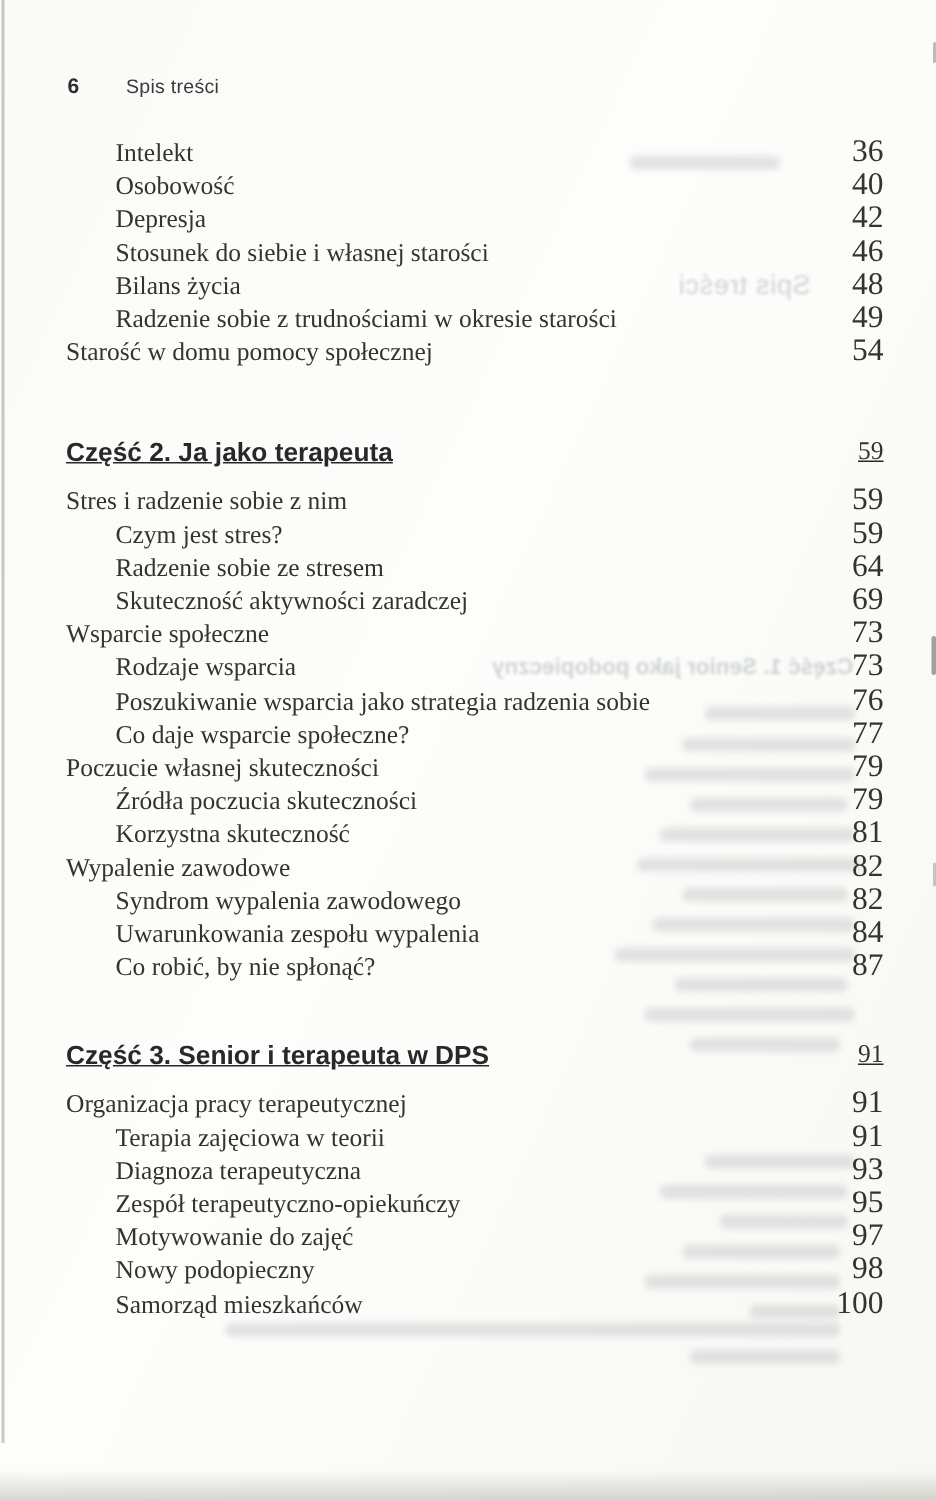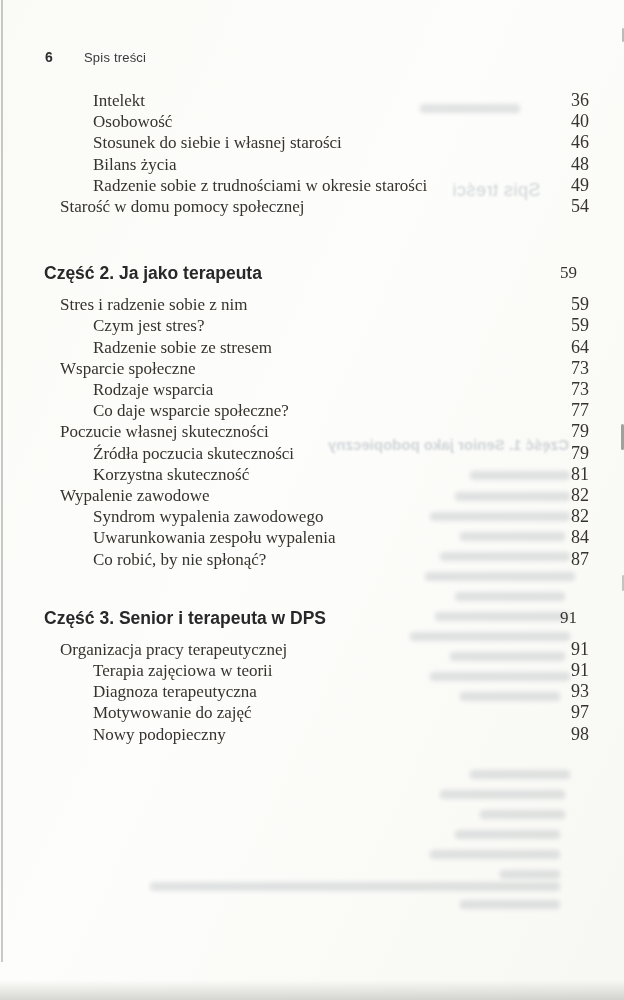--- a/index.html
+++ b/index.html
@@ -13,26 +13,26 @@
     position:absolute;top:49px;left:45px;
     font-family:"Liberation Sans",sans-serif;
     font-size:13px;color:#3a3a3e;letter-spacing:.2px;
     display:flex;align-items:baseline;
   }
   .hdr .pgno{font-weight:bold;font-size:14px;color:#2e2e32;margin-right:31px;}
   
   #toc{position:absolute;top:90px;left:44px;right:35px;color:#36332e;}
   .toc-row{display:flex;align-items:baseline;line-height:21.2px;
     font-family:"Liberation Serif",serif;font-size:17px;white-space:nowrap;}
-  .toc-row .t{flex:1;overflow:hidden;margin-left:16px;}
+  .toc-row .t{flex:1;overflow:hidden;}
   .toc-row.ind-1 .t{padding-left:33px;}
-  .toc-row .pg{margin-left:10px;font-family:"Liberation Serif",serif;font-size:18px;}
+  .toc-row .pg{margin-left:10px;font-family:"Liberation Serif",serif;font-size:21px;}
   .heading-row{display:flex;align-items:center;white-space:nowrap;
     font-family:"Liberation Sans",sans-serif;font-weight:bold;
-    font-size:17.5px;line-height:24px;color:#28282b;margin:44px 12px 9px 0;}
+    font-size:17.5px;line-height:24px;color:#28282b;margin:44px 0 9px 0;text-decoration:underline;}
   .heading-row .t{flex:1;}
   .heading-row .pg{margin-left:10px;font-family:"Liberation Serif",serif;
     font-weight:normal;font-size:17px;color:#36332e;}
   #toc section:nth-child(3) .heading-row{margin-top:36px;}
   
   .ghost-text{
     position:absolute;transform:scaleX(-1);filter:blur(1px);
     font-family:"Liberation Sans",sans-serif;white-space:nowrap;pointer-events:none;
   }
   .ghost-title{left:452px;top:180px;font-size:18px;letter-spacing:.5px;color:rgba(168,179,186,.55);}
@@ -91,20 +91,24 @@
       <section>
         <div class="toc-row ind-1">
           <span class="t">Intelekt</span>
           <span class="pg">36</span>
         </div>
         <div class="toc-row ind-1">
           <span class="t">Osobowość</span>
           <span class="pg">40</span>
         </div>
         <div class="toc-row ind-1">
+          <span class="t">Depresja</span>
+          <span class="pg">42</span>
+        </div>
+        <div class="toc-row ind-1">
           <span class="t">Stosunek do siebie i własnej starości</span>
           <span class="pg">46</span>
         </div>
         <div class="toc-row ind-1">
           <span class="t">Bilans życia</span>
           <span class="pg">48</span>
         </div>
         <div class="toc-row ind-1">
           <span class="t">Radzenie sobie z trudnościami w okresie starości</span>
           <span class="pg">49</span>
@@ -124,27 +128,35 @@
           <span class="pg">59</span>
         </div>
         <div class="toc-row ind-1">
           <span class="t">Czym jest stres?</span>
           <span class="pg">59</span>
         </div>
         <div class="toc-row ind-1">
           <span class="t">Radzenie sobie ze stresem</span>
           <span class="pg">64</span>
         </div>
+        <div class="toc-row ind-1">
+          <span class="t">Skuteczność aktywności zaradczej</span>
+          <span class="pg">69</span>
+        </div>
         <div class="toc-row ind-0">
           <span class="t">Wsparcie społeczne</span>
           <span class="pg">73</span>
         </div>
         <div class="toc-row ind-1">
           <span class="t">Rodzaje wsparcia</span>
           <span class="pg">73</span>
+        </div>
+        <div class="toc-row ind-1">
+          <span class="t">Poszukiwanie wsparcia jako strategia radzenia sobie</span>
+          <span class="pg">76</span>
         </div>
         <div class="toc-row ind-1">
           <span class="t">Co daje wsparcie społeczne?</span>
           <span class="pg">77</span>
         </div>
         <div class="toc-row ind-0">
           <span class="t">Poczucie własnej skuteczności</span>
           <span class="pg">79</span>
         </div>
         <div class="toc-row ind-1">
@@ -183,26 +195,34 @@
         </div>
         <div class="toc-row ind-1">
           <span class="t">Terapia zajęciowa w teorii</span>
           <span class="pg">91</span>
         </div>
         <div class="toc-row ind-1">
           <span class="t">Diagnoza terapeutyczna</span>
           <span class="pg">93</span>
         </div>
         <div class="toc-row ind-1">
+          <span class="t">Zespół terapeutyczno-opiekuńczy</span>
+          <span class="pg">95</span>
+        </div>
+        <div class="toc-row ind-1">
           <span class="t">Motywowanie do zajęć</span>
           <span class="pg">97</span>
         </div>
         <div class="toc-row ind-1">
           <span class="t">Nowy podopieczny</span>
           <span class="pg">98</span>
+        </div>
+        <div class="toc-row ind-1">
+          <span class="t">Samorząd mieszkańców</span>
+          <span class="pg">100</span>
         </div>
       </section>
     </main>
 
   <div class="edge-left"></div>
   <div class="edge-right-a"></div>
   <div class="edge-right-b"></div>
   <div class="edge-right-c"></div>
   <div class="bottom-shadow"></div>
 </div>

